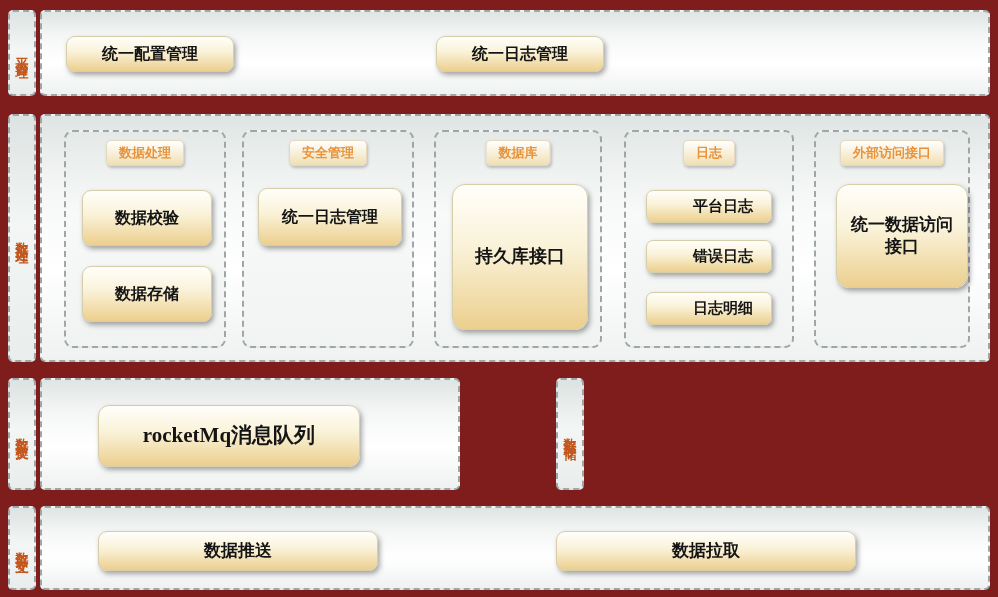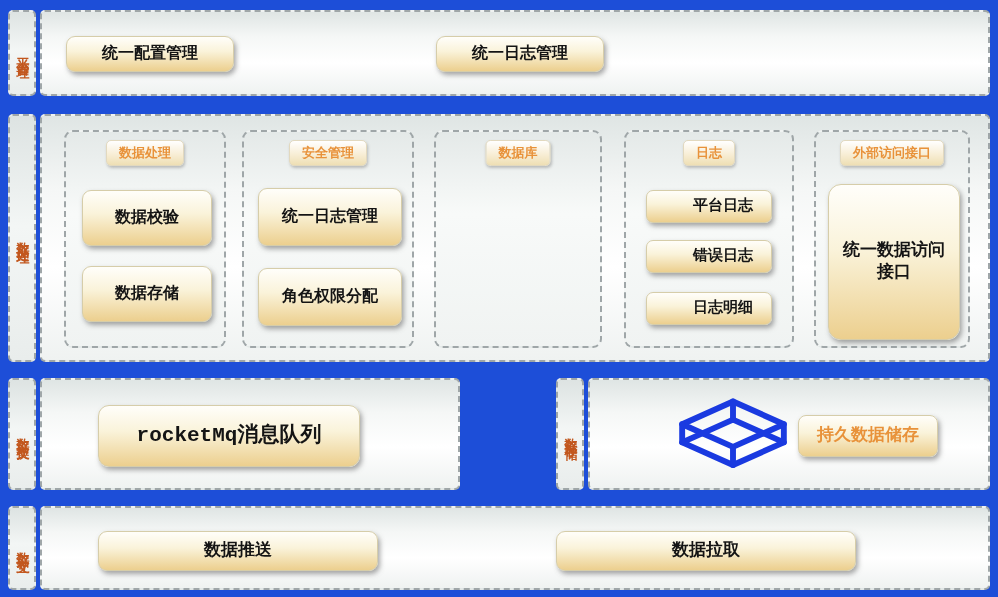--- a/index.html
+++ b/index.html
@@ -1,18 +1,18 @@
 <!DOCTYPE html>
 <html><head>
 <meta charset="utf-8">
 <style>
   html,body{margin:0;padding:0;background:#ffffff;}
   .stage{
-    position:relative;width:998px;height:597px;background:#1d4ed8;overflow:hidden;
-    font-family:Liberation Mono, monospace;
+    position:relative;width:998px;height:597px;background:#7f1d1d;overflow:hidden;
+    font-family:Liberation Serif, serif;
   }
   .panel,.vlabel-box,.group{
     position:absolute;
     border:2px dashed #9fa6a8;
     border-radius:5px;
     background:linear-gradient(180deg,#dfe5e4 0%,#f5f7f6 30%,#ffffff 62%,#eff2f1 100%);
     box-sizing:border-box;
   }
   .vlabel-box{
     display:flex;align-items:center;justify-content:center;
@@ -69,66 +69,51 @@
 
     <div class="group" style="left:22px;top:14px;width:162px;height:218px">
       <span class="chip">数据处理</span>
       <div class="node" style="left:16px;top:58px;width:130px;height:56px">数据校验</div>
       <div class="node" style="left:16px;top:134px;width:130px;height:56px">数据存储</div>
     </div>
 
     <div class="group" style="left:200px;top:14px;width:172px;height:218px">
       <span class="chip">安全管理</span>
       <div class="node" style="left:14px;top:56px;width:144px;height:58px">统一日志管理</div>
-      <div class="node" style="left:14px;top:136px;width:144px;height:58px">角色权限分配</div>
     </div>
 
     <div class="group" style="left:392px;top:14px;width:168px;height:218px">
       <span class="chip">数据库</span>
+      <div class="node tall" style="left:16px;top:52px;width:136px;height:146px">持久库接口</div>
     </div>
 
     <div class="group" style="left:582px;top:14px;width:170px;height:218px">
       <span class="chip">日志</span>
       <div class="node small" style="left:20px;top:58px;width:126px;height:33px">平台日志</div>
       <div class="node small" style="left:20px;top:108px;width:126px;height:33px">错误日志</div>
       <div class="node small" style="left:20px;top:160px;width:126px;height:33px">日志明细</div>
     </div>
 
     <div class="group" style="left:772px;top:14px;width:156px;height:218px">
       <span class="chip">外部访问接口</span>
-      <div class="node tall" style="left:12px;top:52px;width:132px;height:156px;font-size:17px">统一数据访问接口</div>
+      <div class="node tall" style="left:20px;top:52px;width:132px;height:104px;font-size:17px">统一数据访问接口</div>
     </div>
 
   </div>
 
   <div class="vlabel-box" style="left:8px;top:378px;width:28px;height:112px">
     <span class="vlabel">数据交换</span>
   </div>
   <div class="panel" style="left:40px;top:378px;width:420px;height:112px">
     <div class="node big" style="left:56px;top:25px;width:262px;height:62px">rocketMq消息队列</div>
   </div>
 
   <div class="vlabel-box" style="left:556px;top:378px;width:28px;height:112px">
     <span class="vlabel">数据存储</span>
   </div>
-  <div class="panel" style="left:588px;top:378px;width:402px;height:112px">
-    <div class="icon-wrap" style="left:84px;top:16px;width:118px;height:80px">
-      <svg width="118" height="80" viewBox="0 0 130 88">
-        <g fill="none" stroke="#1a3ae0" stroke-width="6.5" stroke-linejoin="round" stroke-linecap="round">
-          <path d="M65 6 L121 31 L65 56 L9 31 Z"></path>
-          <path d="M65 26 L121 51 L65 76 L9 51 Z"></path>
-          <path d="M9 31 L9 51"></path>
-          <path d="M121 31 L121 51"></path>
-          <path d="M65 56 L65 76"></path>
-          <path d="M65 6 L65 26"></path>
-        </g>
-      </svg>
-    </div>
-    <div class="node orange" style="left:208px;top:35px;width:140px;height:42px">持久数据储存</div>
-  </div>
 
   <div class="vlabel-box" style="left:8px;top:506px;width:28px;height:84px">
     <span class="vlabel">数据交互</span>
   </div>
   <div class="panel" style="left:40px;top:506px;width:950px;height:84px">
     <div class="node" style="left:56px;top:23px;width:280px;height:40px;font-size:17px">数据推送</div>
     <div class="node" style="left:514px;top:23px;width:300px;height:40px;font-size:17px">数据拉取</div>
   </div>
 
 </div>

